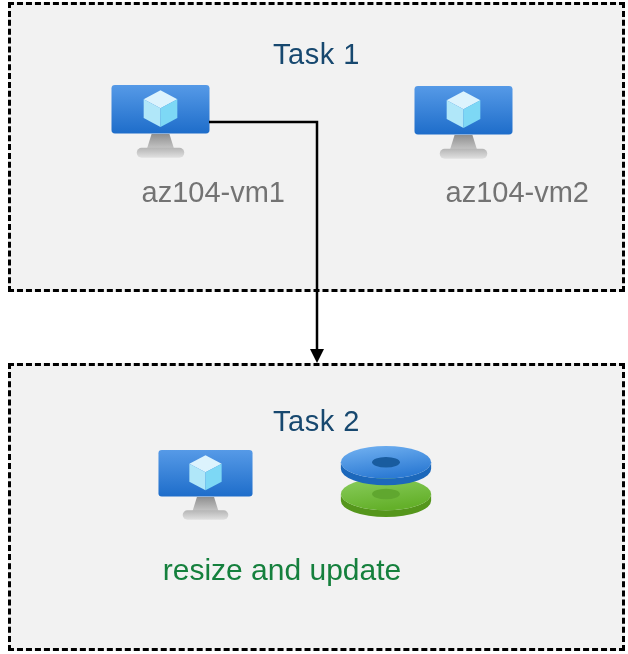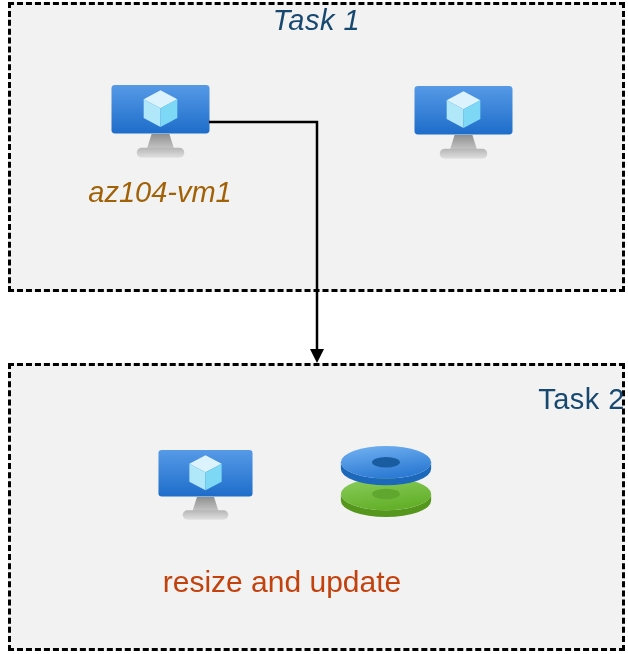--- a/index.html
+++ b/index.html
@@ -12,32 +12,32 @@
     position:absolute; left:8px; width:611px;
     background:#f2f2f2; border:3px dashed #000000;
     box-sizing:content-box;
   }
   .box-task1 { top:2px; height:284px; }
   .box-task2 { top:363px; height:282px; }
   .box-title {
     position:absolute; left:8px; width:617px; text-align:center;
     font-size:29px; color:#17486f; letter-spacing:0.5px;
   }
-  .title-1 { top:4px;font-style:italic; }
-  .title-2 { top:383px;text-align:right; }
+  .title-1 { top:38px; }
+  .title-2 { top:405px; }
   .icon { position:absolute; }
   .vm-label {
-    position:absolute; text-align:center;
-    font-size:29px; line-height:37px; color:#a16207;font-style:italic;
+    position:absolute; text-align:right;
+    font-size:29px; line-height:37px; color:#737373;
   }
   .label-vm1 { left:35px; top:174px; width:250px; }
   .label-vm2 { left:339px; top:174px; width:250px; }
   .caption {
     position:absolute; left:122px; top:553px; width:320px;
-    text-align:center; font-size:30px; color:#c2410c;margin-top:12px;
+    text-align:center; font-size:30px; color:#15803d;
   }
   .arrow-overlay {
     position:absolute; left:0; top:0; width:628px; height:654px;
     pointer-events:none; z-index:5;
   }
 </style>
 </head>
 <body>
 
 <div class="canvas">
@@ -84,20 +84,21 @@
 
   <svg class="icon" style="left:414px; top:85px;" width="99" height="78" viewBox="0 0 100 78">
     <rect x="0.5" y="0.5" width="99" height="49" rx="3.5" fill="url(#screenGrad)"></rect>
     <polygon points="50,6 67,15 50,24 33,15" fill="#dcf3fd"></polygon>
     <polygon points="33,15 50,24 50,43 33,34" fill="#b0e7f9"></polygon>
     <polygon points="50,24 67,15 67,34 50,43" fill="#7dd8f5"></polygon>
     <polygon points="41,50 59,50 64,66 36,66" fill="url(#standGrad)"></polygon>
     <rect x="26" y="64" width="48" height="10" rx="5" fill="url(#baseGrad)"></rect>
   </svg>
   <div class="vm-label label-vm2">
+    <div>az104-vm2</div>
   </div>
 
   <div class="task-box box-task2"></div>
   <div class="box-title title-2">Task 2</div>
 
   <svg class="icon" style="left:158px; top:449px;" width="95" height="75" viewBox="0 0 100 78">
     <rect x="0.5" y="0.5" width="99" height="49" rx="3.5" fill="url(#screenGrad)"></rect>
     <polygon points="50,6 67,15 50,24 33,15" fill="#dcf3fd"></polygon>
     <polygon points="33,15 50,24 50,43 33,34" fill="#b0e7f9"></polygon>
     <polygon points="50,24 67,15 67,34 50,43" fill="#7dd8f5"></polygon>

